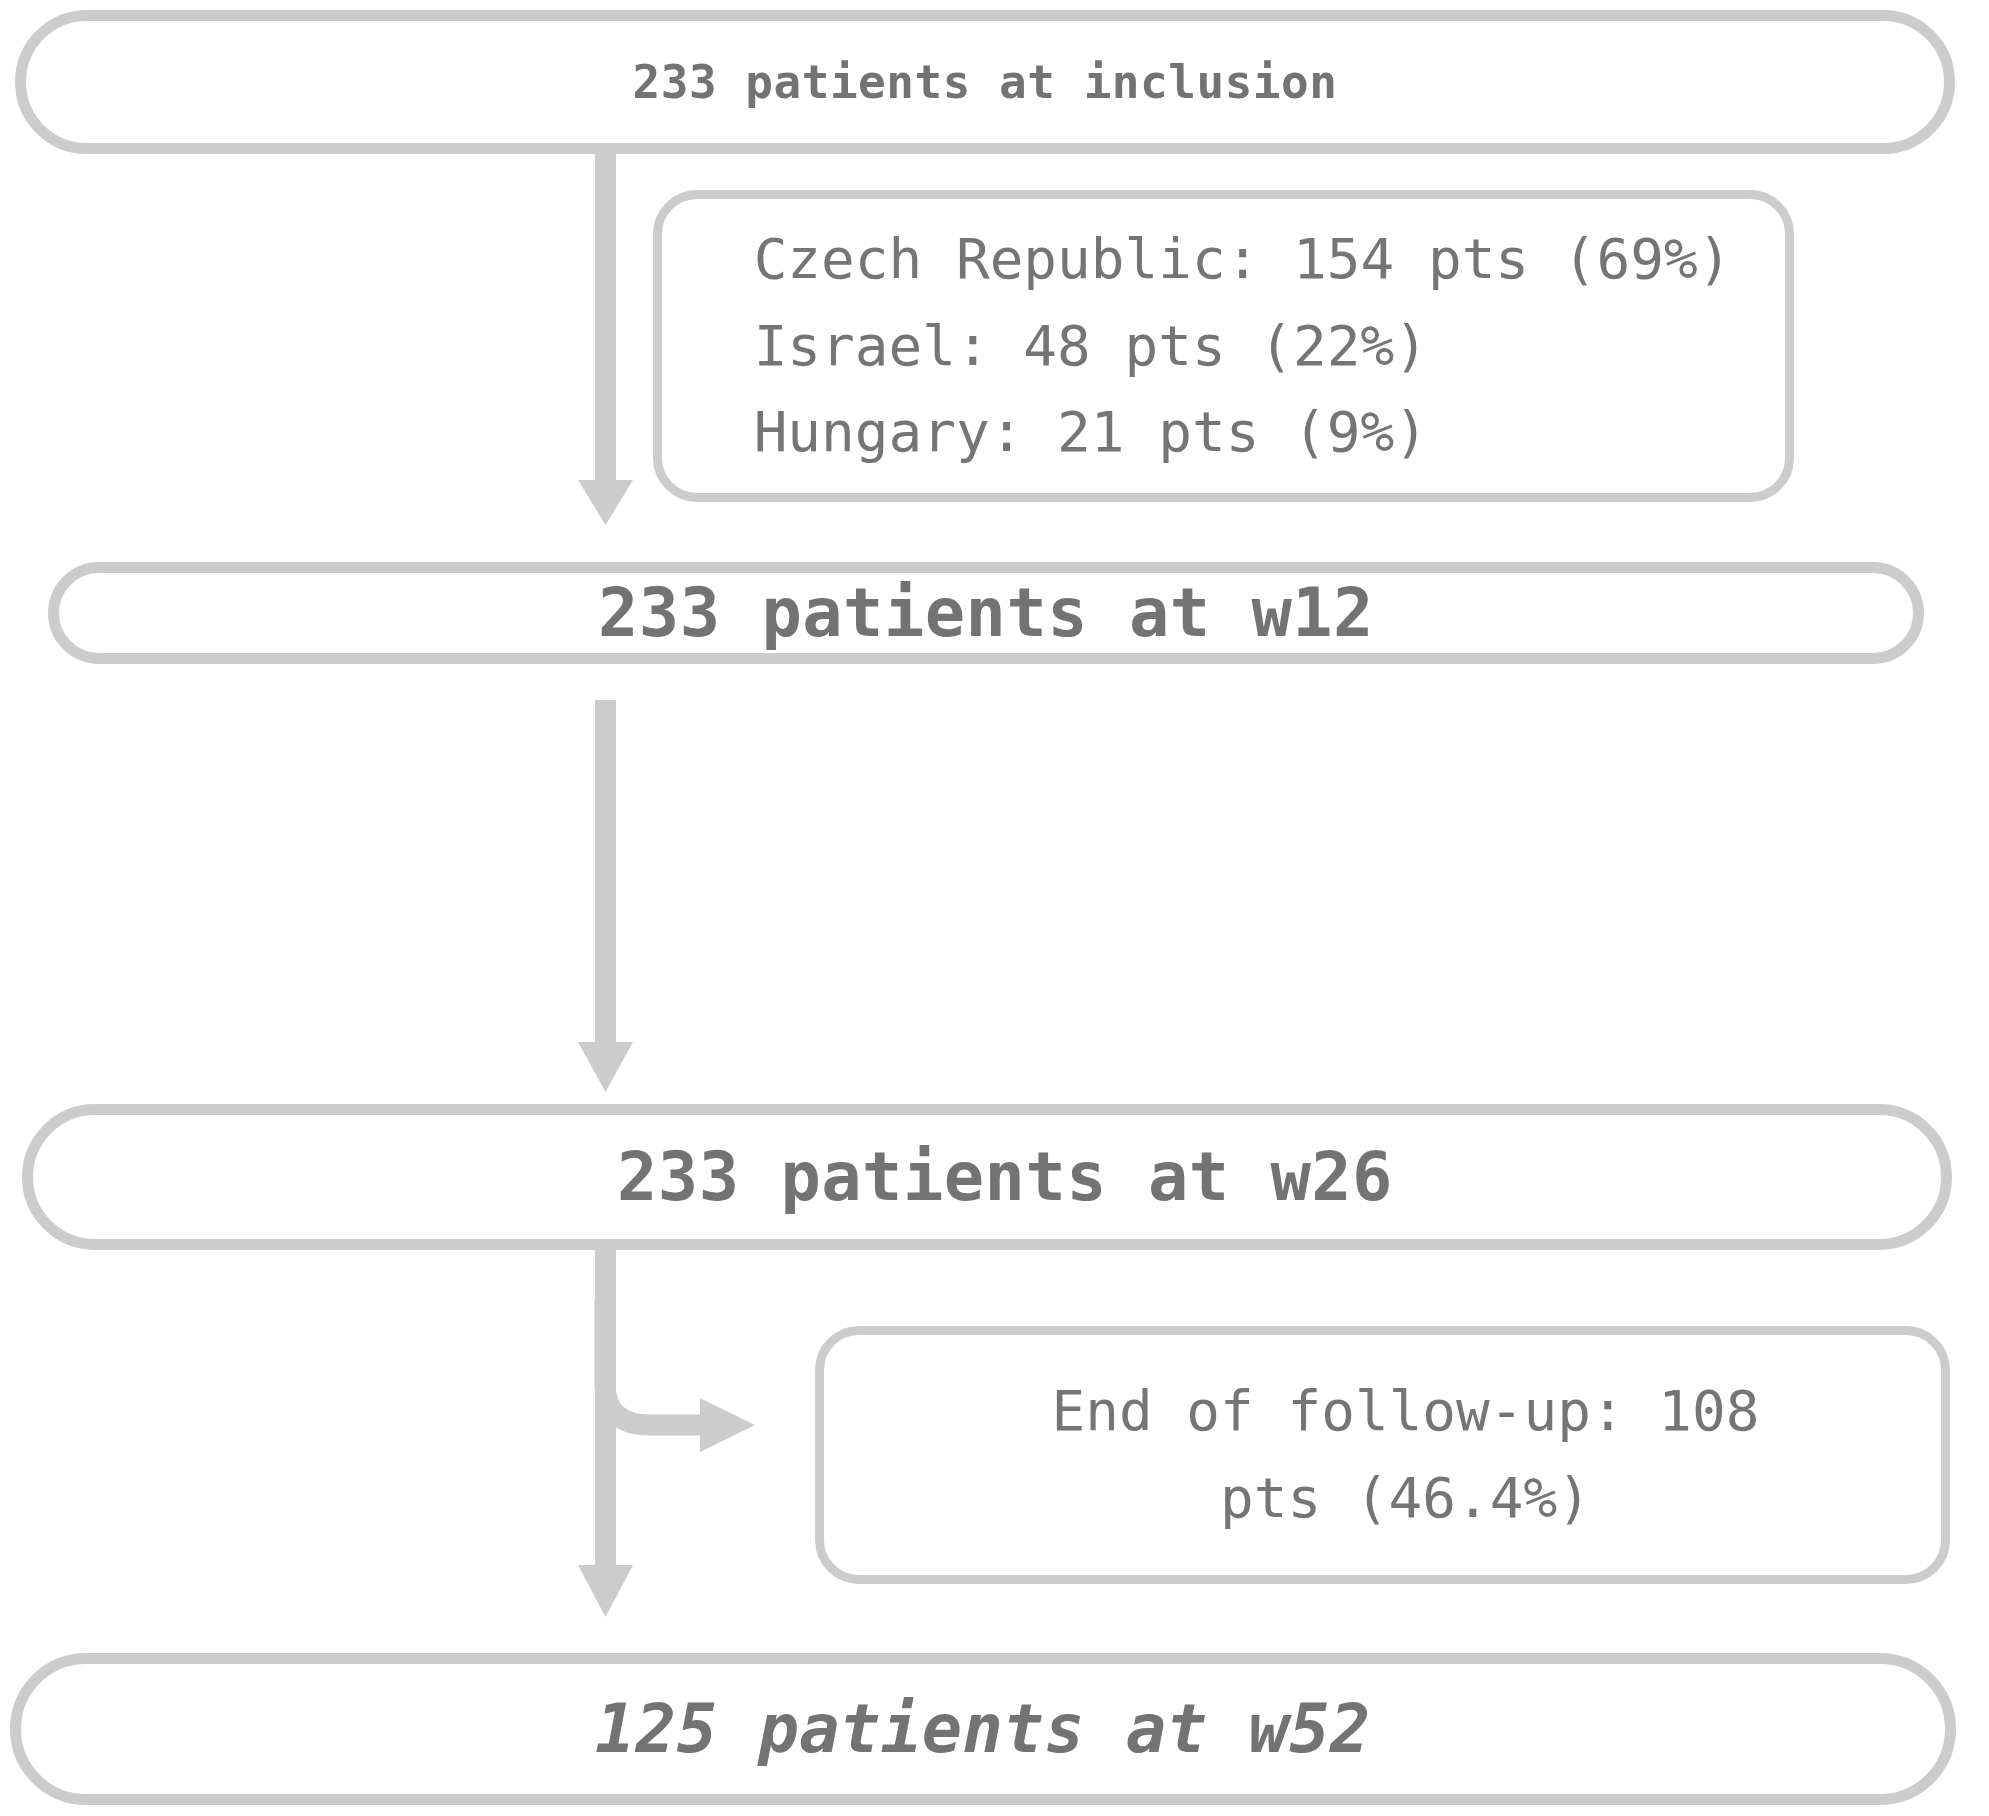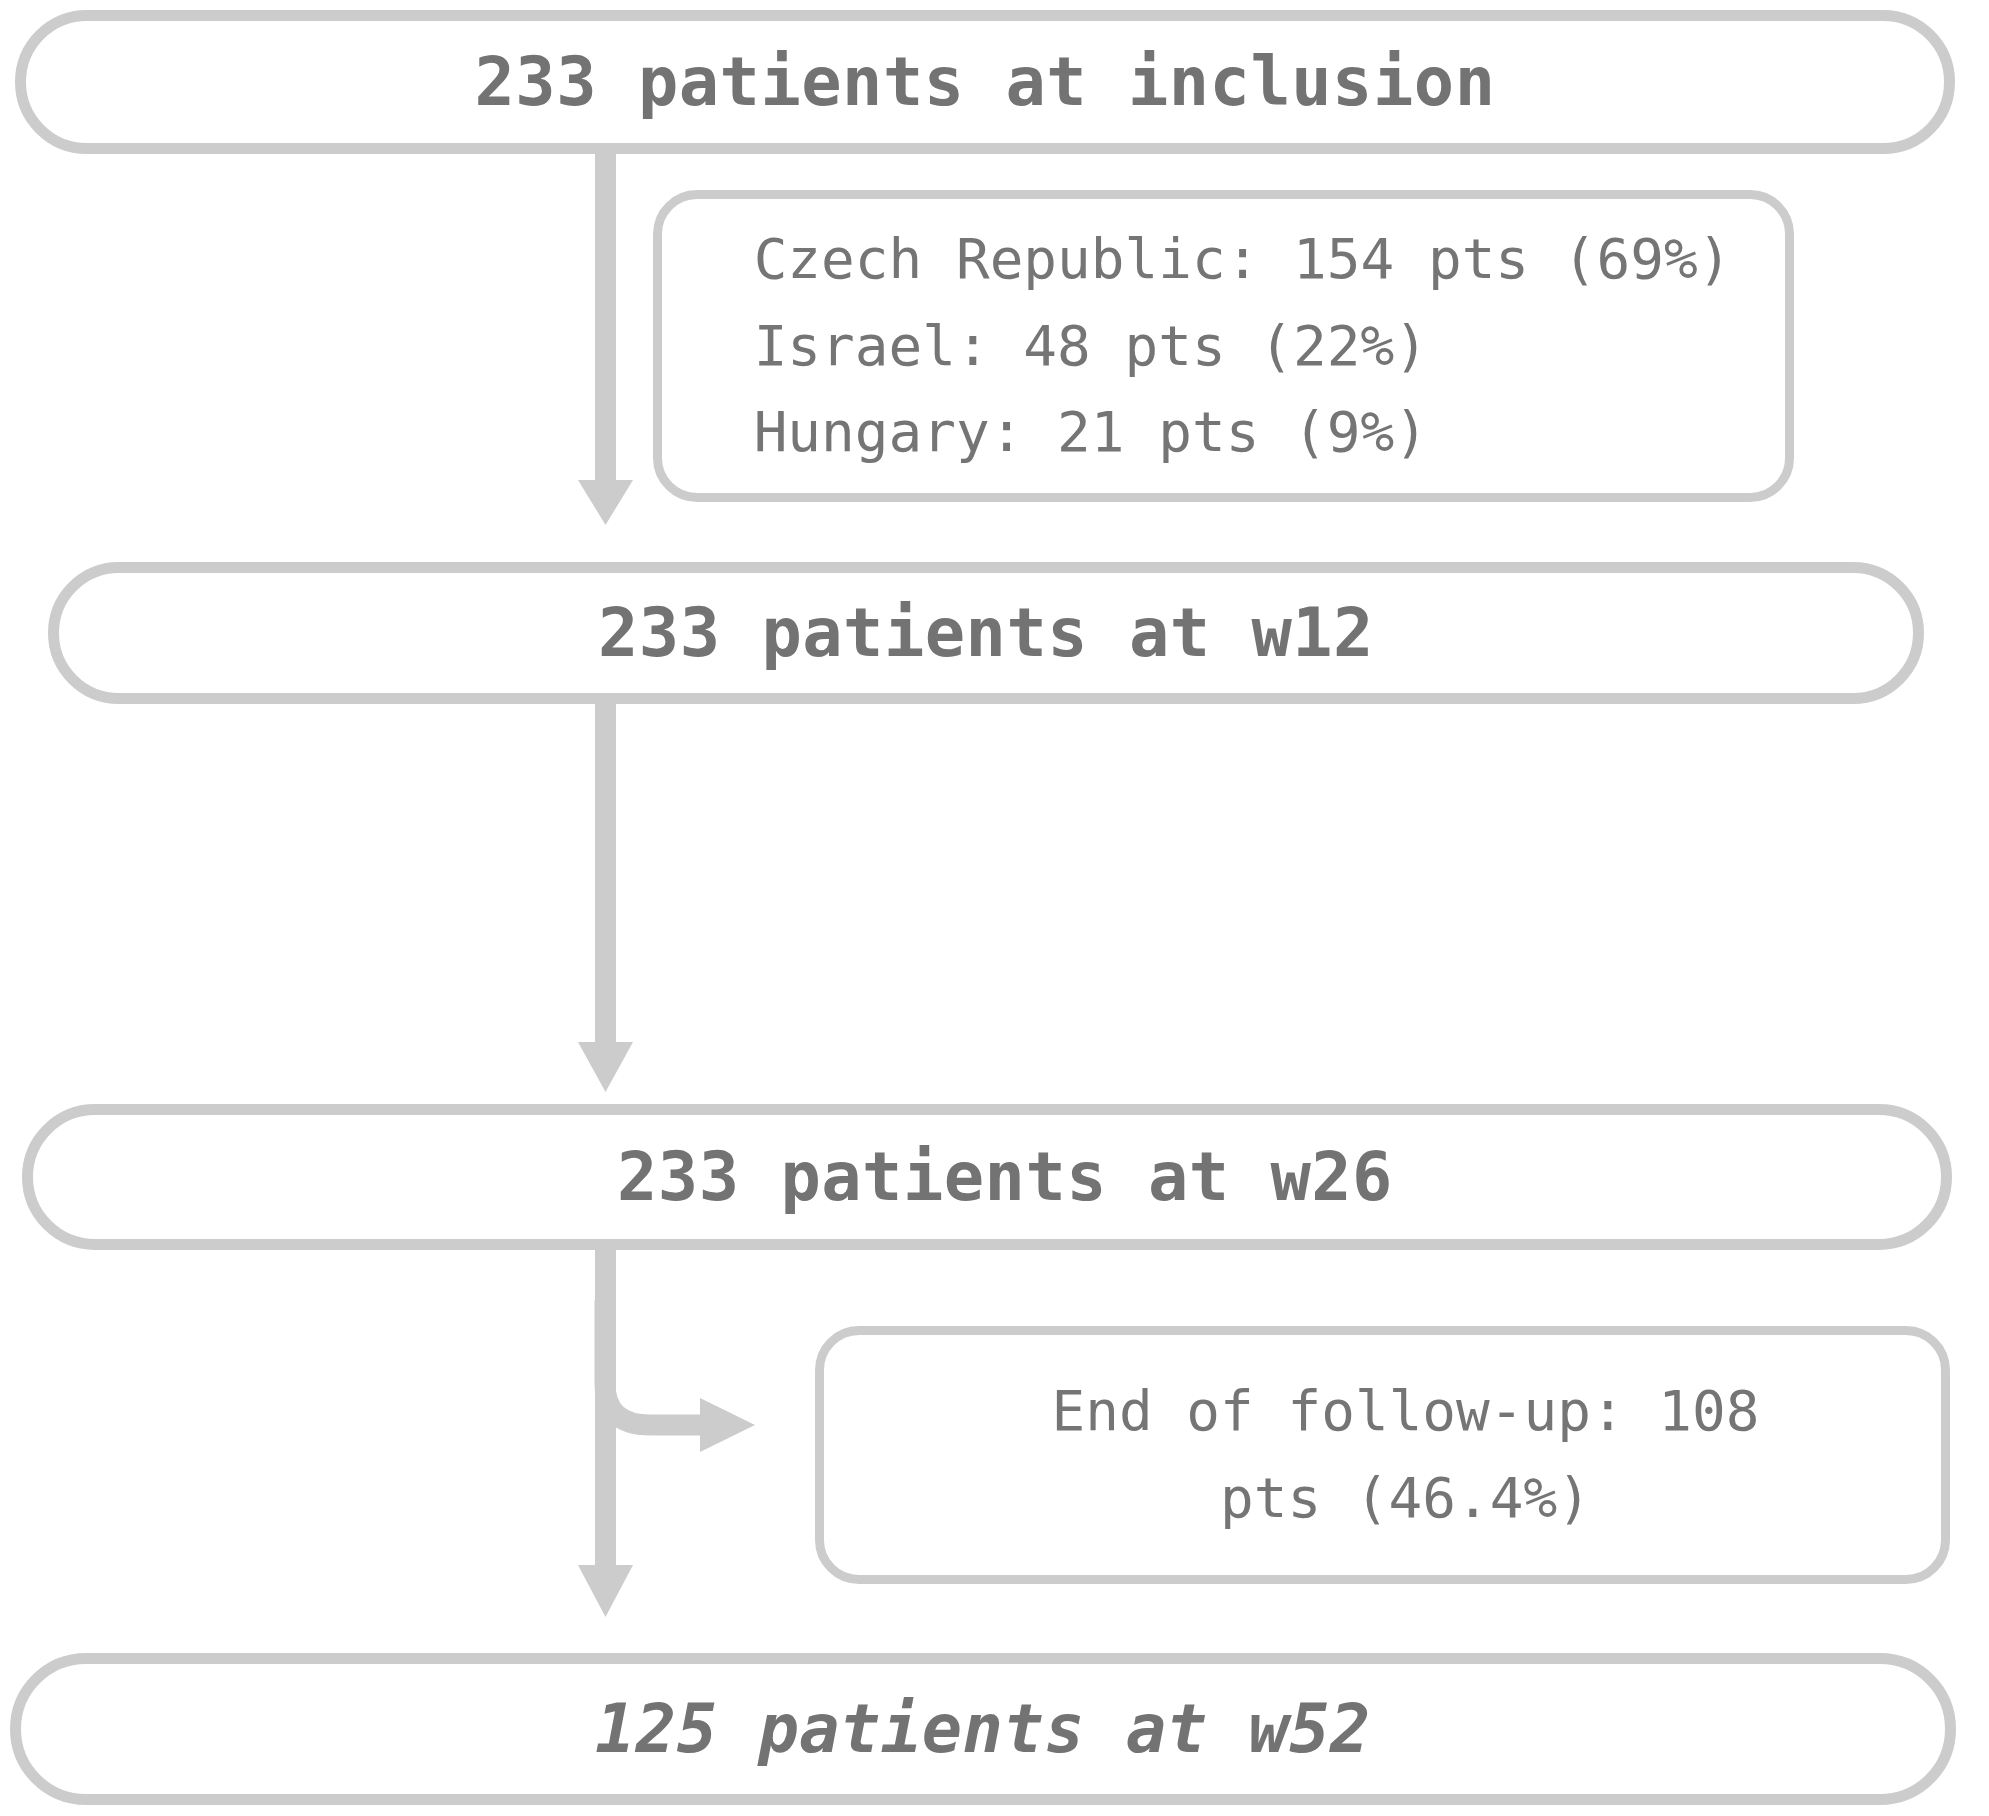--- a/index.html
+++ b/index.html
@@ -53,28 +53,28 @@
   }
   .note-label.left {
     text-align: left;
   }
   .note-label.center {
     text-align: center;
   }
 
   
   #node-inclusion  { left: 15px;  top: 10px;   width: 1940px; height: 144px; }
-  #node-w12        { left: 48px;  top: 562px;  width: 1876px; height: 142px; }
+  #node-w12        { left: 48px;  top: 562px;  width: 1876px; height: 102px; }
   #node-w26        { left: 22px;  top: 1104px; width: 1930px; height: 146px; }
   #node-w52        { left: 10px;  top: 1653px; width: 1946px; height: 152px; font-style: italic; }
 
   #node-countries  { left: 653px; top: 190px;  width: 1141px; height: 312px; }
   #node-followup   { left: 815px; top: 1326px; width: 1135px; height: 258px; padding-left: 46px; }
 
-  #node-inclusion .stage-label { font-size: 67px; }
+  #node-inclusion .stage-label { font-size: 46px; }
   #node-w12 .stage-label       { font-size: 67px; }
   #node-w26 .stage-label       { font-size: 67px; margin-left: 36px; }
   #node-w52 .stage-label       { font-size: 67px; }
 
   #node-countries .note-label  { font-size: 56px; padding-left: 38px; }
   #node-followup .note-label   { font-size: 56px; }
 </style>
 </head>
 <body>
 

